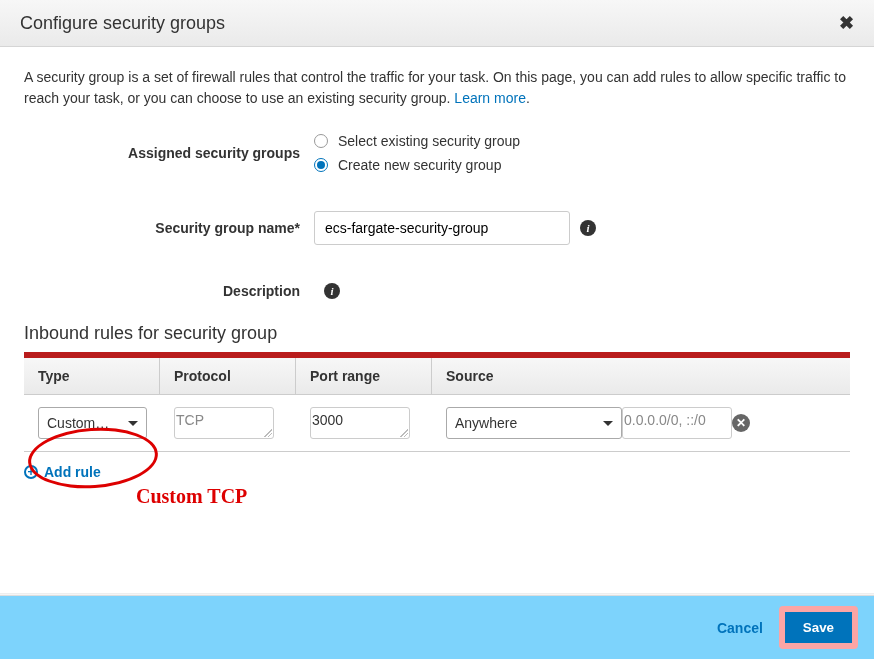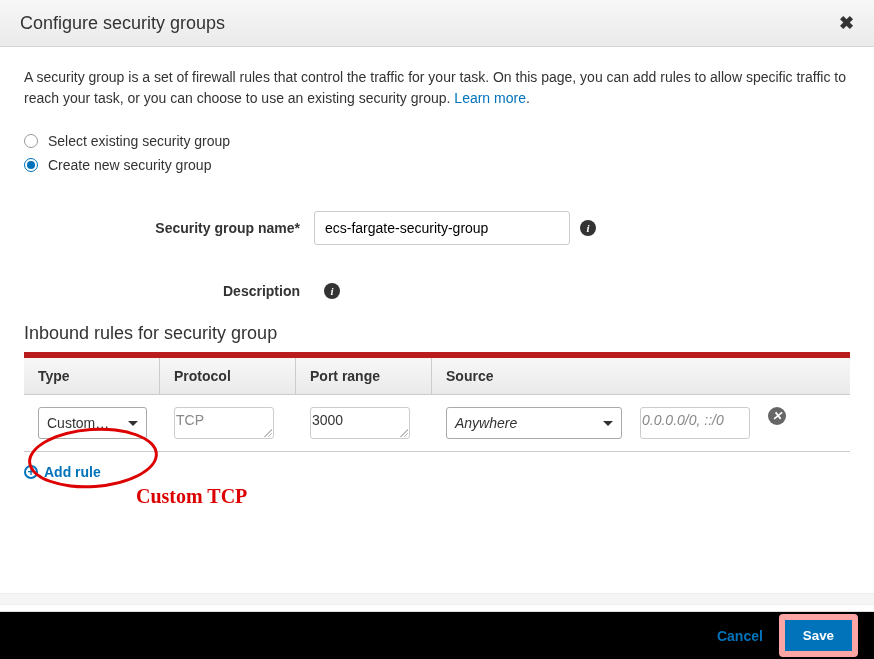--- a/index.html
+++ b/index.html
@@ -239,26 +239,26 @@
       left: 136px;
       top: 485px;
       pointer-events: none;
     }
     .footer {
       position: absolute;
       bottom: 0;
       left: 0;
       right: 0;
       border-top: 1px solid #ddd;
-      background: #000000;
+      background: #7dd3fc;
       display: flex;
       justify-content: flex-end;
       align-items: center;
       gap: 16px;
-      padding: 2px 16px;
+      padding: 10px 16px;
     }
     .scroll-strip {
       position: absolute;
       bottom: 54px;
       left: 0;
       right: 0;
       height: 12px;
       background: #f5f5f5;
       border-top: 1px solid #eee;
       border-bottom: 1px solid #eee;
@@ -272,40 +272,39 @@
       background: #0073bb;
       color: #fff;
       font-weight: bold;
       border: 6px solid #fca5a5;
       border-radius: 4px;
       padding: 8px 18px;
       cursor: pointer;
     }
     .row-source-wrap {
       display: flex;
-      align-items: flex-start;
-      gap: 18px;
-      font-style: italic;
+      align-items: center;
     }
   </style>
 </head>
 <body>
 
 <div class="header">
   <h2>Configure security groups</h2>
   <span class="close-x">✖</span>
 </div>
 
 <div class="content">
   <p class="intro">
     <span>A security group is a set of firewall rules that control the traffic for your task. On this page, you can add rules to allow specific traffic to reach your task, or you can choose to use an existing security group. </span>
     <a href="#">Learn more</a><span>.</span>
   </p>
 
   <div class="form-row">
+    <div class="form-label">Assigned security groups</div>
     <div class="radio-group">
       <div class="radio-item">
         <span class="radio-input"></span>
         <span>Select existing security group</span>
       </div>
       <div class="radio-item">
         <span class="radio-input checked"></span>
         <span>Create new security group</span>
       </div>
     </div>

